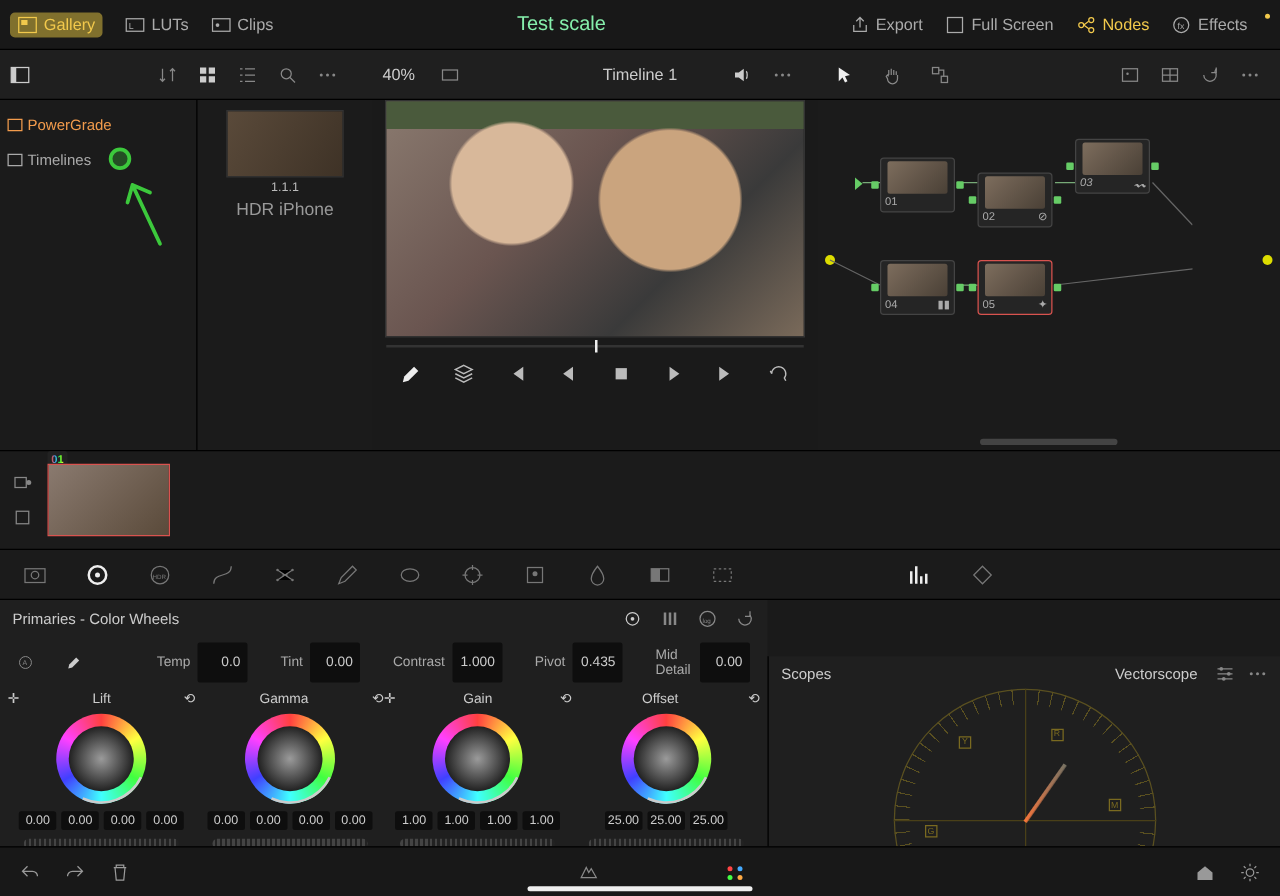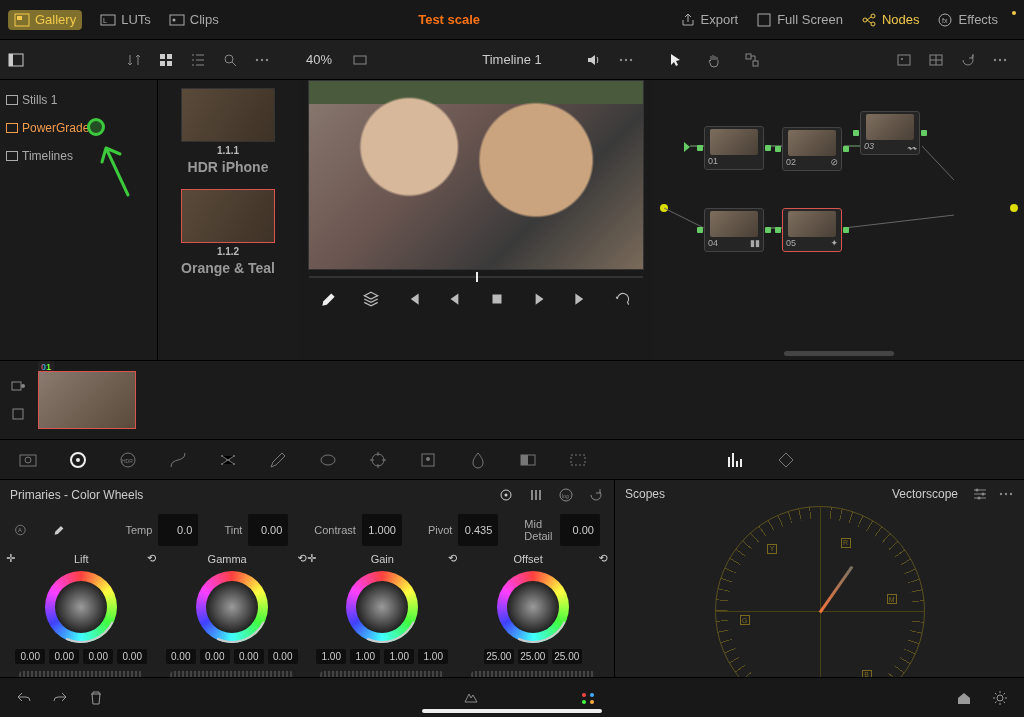--- a/index.html
+++ b/index.html
@@ -2,34 +2,34 @@
 <html><head>
 <meta charset="utf-8">
 <style>
 * { margin: 0; padding: 0; box-sizing: border-box; font-family: -apple-system, BlinkMacSystemFont, "Segoe UI", Arial, sans-serif; }
 body { background: #1a1a1a; color: #aaa; width: 1024px; height: 717px; overflow: hidden; font-size: 12px; }
 .topbar { height: 40px; display: flex; align-items: center; padding: 0 8px; gap: 18px; background: #181818; border-bottom: 1px solid #000; }
 .topbar .spacer { flex: 1; }
 .tb-item { display: flex; align-items: center; gap: 5px; color: #aaa; cursor: pointer; font-size: 13px; }
 .tb-item.active { color: #f2c94c; }
 .hl-yellow { background: rgba(255,220,70,0.45); border-radius: 4px; padding: 2px 6px; }
-.title-center { color: #f97316; font-size: 13px; font-weight: bold; }
+.title-center { color: #86efac; font-size: 16px; }
 .dot-indicator { width: 4px; height: 4px; border-radius: 50%; background: #f2c94c; margin-left: -4px; margin-top: -14px; }
 .row2 { height: 40px; display: flex; align-items: center; background: #1f1f1f; border-bottom: 1px solid #000; position: relative; text-align: center; }
 .row2 .icon-btn { width: 32px; height: 32px; display: flex; align-items: center; justify-content: center; cursor: pointer; color: #888; }
 .row2 .zoom { margin-left: 28px; color: #ccc; font-size: 13px; }
 .row2 .tl-name { position: absolute; left: 50%; transform: translateX(-50%); color: #ccc; font-size: 13px; }
 .main-area { display: flex; height: 280px; }
 .sidebar { width: 158px; background: #1b1b1b; padding-top: 6px; border-right: 1px solid #000; position: relative; }
 .side-item { padding: 7px 8px 7px 22px; color: #aaa; cursor: pointer; display: flex; align-items: center; gap: 6px; font-size: 12px; position: relative; }
 .side-item.active { color: #f29b4c; }
 .side-icon { width: 12px; height: 10px; border: 1px solid currentColor; position: absolute; left: 6px; }
 .green-circle { position: absolute; width: 18px; height: 18px; border: 3px solid #3cc93c; border-radius: 50%; right: 52px; top: 38px; background: rgba(60,200,60,0.3); }
 .green-arrow { position: absolute; left: 98px; top: 60px; pointer-events: none; }
-.gallery-col { width: 140px; background: #1b1b1b; padding-top: 8px; display: flex; flex-direction: column; gap: 14px; align-items: center; font-weight: bold; }
+.gallery-col { width: 140px; background: #1b1b1b; padding-top: 8px; display: flex; flex-direction: column; gap: 0; align-items: center; }
 .still-thumb { display: flex; flex-direction: column; align-items: center; gap: 3px; }
 .still-thumb .timg { width: 94px; height: 54px; border: 1px solid #333; background: linear-gradient(120deg,#5a4a3a,#3e3226); position: relative; }
 .still-thumb.sel .timg { border-color: #d9534f; }
 .still-thumb .tlabel { font-size: 10px; color: #bbb; }
 .still-thumb .tname { font-size: 14px; color: #999; }
 .viewer { flex: 1; display: flex; flex-direction: column; }
 .viewer-frame {
   margin: 0 auto; width: 336px; height: 190px;
   
   background:
@@ -60,21 +60,21 @@
 .tl-badge .rn { background:linear-gradient(90deg,#f33,#3af,#3f3,#ff3); -webkit-background-clip:text; color:transparent; font-weight:bold; }
 .tool-row { height: 40px; background: #1b1b1b; border-bottom: 1px solid #000; display:flex; align-items:center; padding: 0 18px; gap: 30px; color:#777; }
 .tool-row .tool { width:20px; height:20px; cursor:pointer; display:flex; align-items:center; justify-content:center; }
 .tool-row .tool.active { color:#eee; }
 .tool-row .gap { width: 78px; }
 .panel-head { height: 30px; display:flex; align-items:center; padding: 0 10px; color:#ccc; font-size:12px; }
 .panel-head .phspacer { flex:1; }
 .panel-head .phicons { display:flex; gap:14px; color:#888; }
 .bottom-split { display:flex; height: 200px; }
 .primaries { width: 614px; background:#1f1f1f; }
-.scopes { flex:1; background:#1f1f1f; border-left:1px solid #000; position:relative; }
+.scopes { flex:1; background:#1f1f1f; border-left:1px solid #000; position:relative;margin-top:45px; }
 .adj-row { display:flex; gap:26px; padding: 4px 14px; align-items:center; font-size:11px; color:#aaa; }
 .adj-pair { display:flex; align-items:center; gap:6px; }
 .adj-val { background:#0e0e0e; padding:10px 6px; border-radius:2px; min-width:40px; text-align:right; color:#ccc; }
 .wheels { display:flex; justify-content: space-around; padding: 2px 6px 0; }
 .wheel-col { display:flex; flex-direction:column; align-items:center; gap:4px; width:150px; }
 .wheel-head { display:flex; width:100%; justify-content:space-between; align-items:center; font-size:11px; color:#ccc; }
 .wheel-head .wname { flex:1; text-align:center; }
 .color-wheel {
   width: 72px; height:72px; border-radius:50%;
   background: conic-gradient(#ff4040,#ffff40,#40ff40,#40ffff,#4040ff,#ff40ff,#ff4040);
@@ -266,48 +266,39 @@
           <circle cx="3" cy="8" r="1.2" fill="currentColor"></circle>
           <circle cx="8" cy="8" r="1.2" fill="currentColor"></circle>
           <circle cx="13" cy="8" r="1.2" fill="currentColor"></circle>
         </svg>
       </div>
   </div>
 </div>
 
 <div class="main-area">
   <div class="sidebar">
-    <div class="side-item">
-        <div class="side-icon"></div>
-        <span>Stills 1</span>
-      </div>
     <div class="side-item active">
         <div class="side-icon"></div>
         <span>PowerGrade</span>
       </div>
     <div class="side-item">
         <div class="side-icon"></div>
         <span>Timelines</span>
       </div>
     <div class="green-circle"></div>
     <svg class="green-arrow" width="40" height="60">
         <path d="M30 55 L8 8 M8 8 L4 22 M8 8 L22 14" stroke="#3cc93c" stroke-width="3" fill="none" stroke-linecap="round"></path>
       </svg>
   </div>
 
   <div class="gallery-col">
     <div class="still-thumb">
       <div class="timg"></div>
       <div class="tlabel">1.1.1</div>
       <div class="tname">HDR iPhone</div>
-    </div>
-    <div class="still-thumb sel">
-      <div class="timg"></div>
-      <div class="tlabel">1.1.2</div>
-      <div class="tname">Orange &amp; Teal</div>
     </div>
   </div>
 
   <div class="viewer">
     <div class="viewer-frame"></div>
     <div class="viewer-scrub">
         <div class="line">
           <div class="ph"></div>
         </div>
       </div>
@@ -371,21 +362,21 @@
     </svg>
 
     <div class="node" style="left:50px; top:46px;">
         <div class="ndot in"></div>
         <div class="ndot out"></div>
         <div class="nthumb"></div>
         <div class="nlabel">
           <span>01</span>
         </div>
       </div>
-    <div class="node" style="left:128px; top:47px;">
+    <div class="node" style="left:128px; top:58px;">
         <div class="ndot in"></div>
         <div class="ndot out"></div>
         <div class="nthumb"></div>
         <div class="nlabel">
           <span>02</span>
           <span>⊘</span>
         </div>
       </div>
     <div class="node" style="left:206px; top:31px;font-style:italic;">
         <div class="ndot in"></div>

